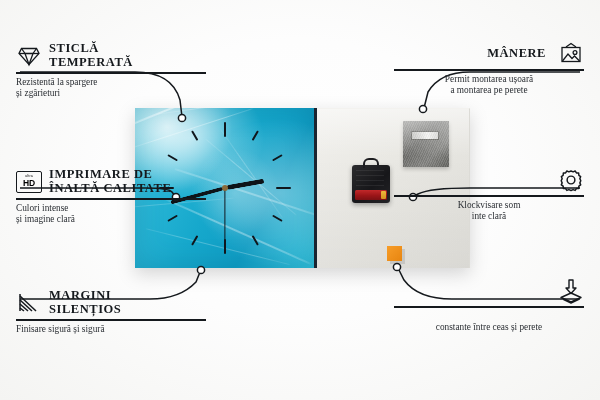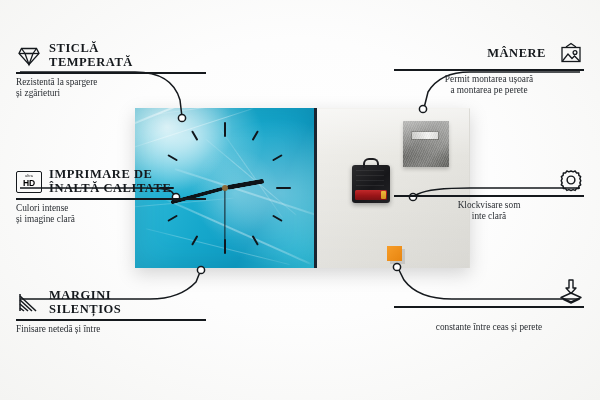--- a/index.html
+++ b/index.html
@@ -254,21 +254,21 @@
           </g>
         </svg>
       </span>
       <span class="ttl">
         <span>MARGINI</span><br>
         <span>SILENȚIOS</span>
       </span>
     </div>
     <div class="rule"></div>
     <div class="sub">
-      <span>Finisare netedă și între</span>
+      <span>Finisare sigură și sigură</span>
       <span></span>
     </div>
   </div>
 
   <div class="callout right" style="left:394px; top:42px;">
     <div class="head">
       <span class="ttl">
         <span>MÂNERE</span><br>
       </span>
       <span class="ic">

